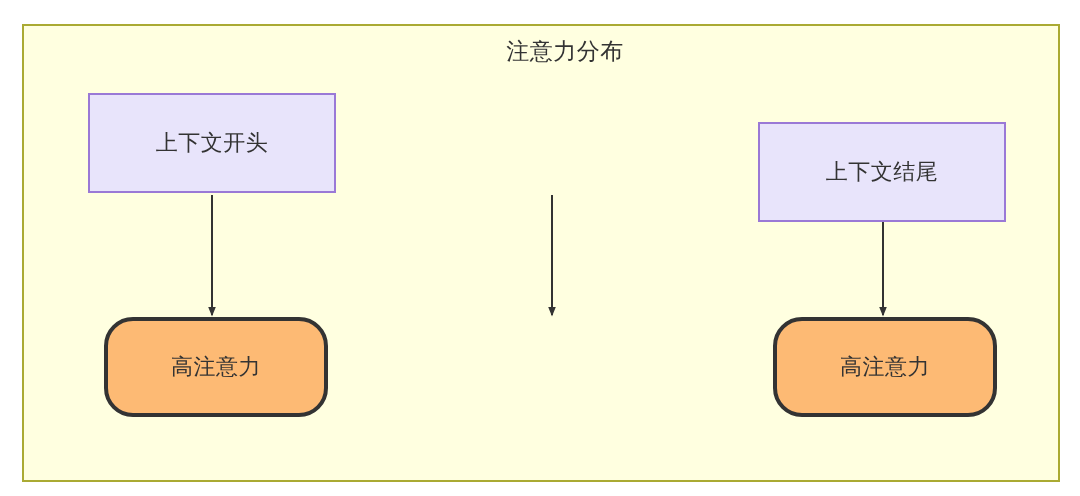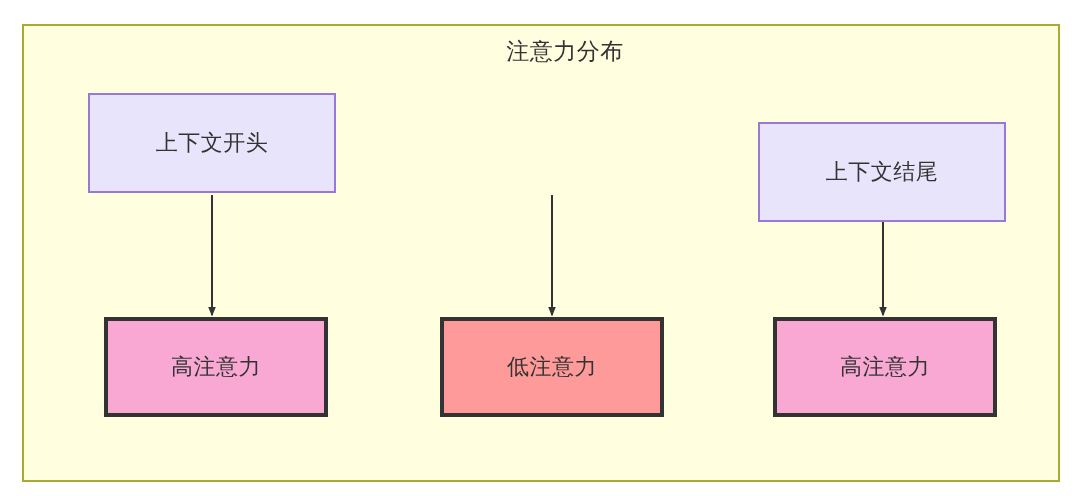--- a/index.html
+++ b/index.html
@@ -66,21 +66,22 @@
     height: 100px;
   }
 
   .node.attention {
     border: 4px solid #333333;
     width: 224px;
     height: 100px;
   }
 
   .node.attention.high {
-    background: #f9a8d4;
+    background: #fdba74;
+    border-radius: 29px;
   }
 
   .node.attention.low {
     background: #ff9a9a;
   }
 
   
   .col1-top  { left: 88px;  top: 93px; }
   .col2-top  { left: 428px; top: 93px; }
   .col3-top  { left: 758px; top: 93px; margin-top: 29px; }
@@ -119,17 +120,16 @@
     <line x1="883" y1="195" x2="883" y2="315" stroke="#333333" stroke-width="2" marker-end="url(#arrowhead)"></line>
   </svg>
 
   <div class="node context col1-top">上下文开头</div>
 
 
   <div class="node context col3-top">上下文结尾</div>
 
   <div class="node attention high col1-bot">高注意力</div>
 
-  <div class="node attention low col2-bot">低注意力</div>
 
   <div class="node attention high col3-bot">高注意力</div>
 
 </div>
 
 </body></html>

